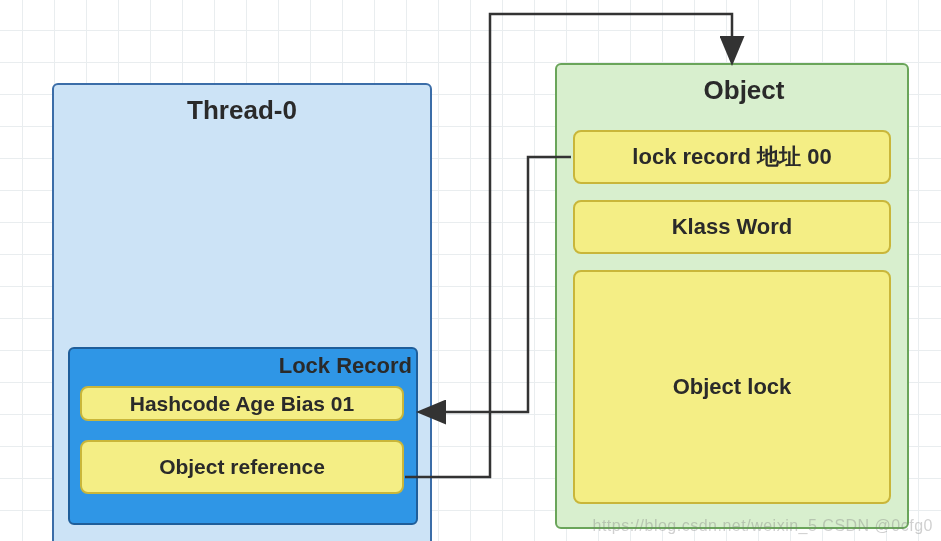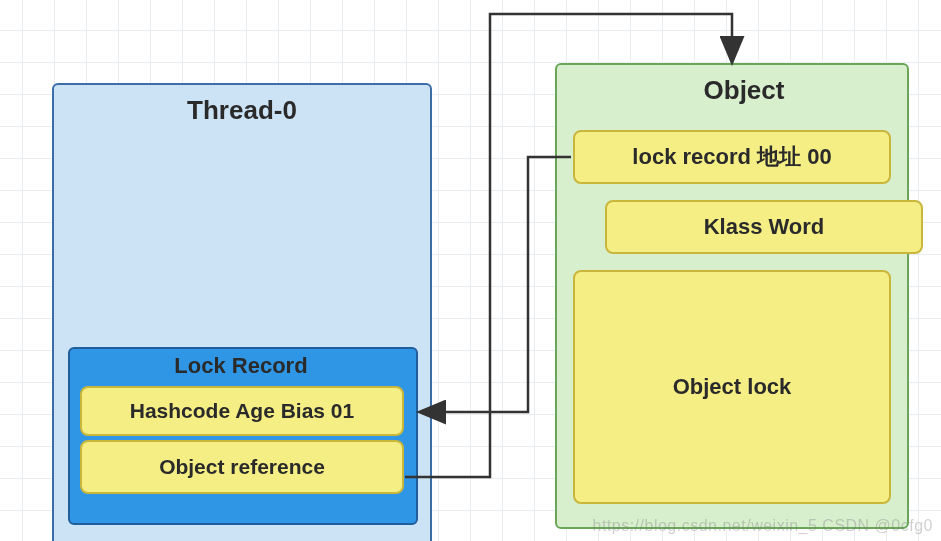--- a/index.html
+++ b/index.html
@@ -48,57 +48,57 @@
     left: 68px;
     top: 347px;
     width: 350px;
     height: 178px;
     background: #2f96e6;
     border: 2px solid #1f5e9a;
   }
   .lockrec-title {
     position: absolute;
     top: 4px; left: 0; right: 4px;
-    text-align: center;
+    text-align: right;
     font-size: 22px;
   }
 
   .yellow {
     background: #f4ee85;
     border: 2px solid #c9b63a;
     border-radius: 8px;
     text-align: center;
     display: flex;
     align-items: center;
     justify-content: center;
     font-size: 21px;
   }
 
-  .hashcode { left: 80px; top: 386px; width: 324px; height: 50px; }
+  .hashcode { left: 80px; top: 386px; width: 324px; height: 35px; }
   .objref   { left: 80px; top: 440px; width: 324px; height: 54px; }
 
   
   .object {
     left: 555px;
     top: 63px;
     width: 354px;
     height: 466px;
     background: #d8efce;
     border: 2px solid #6aa55a;
   }
   .object-title {
     position: absolute;
     top: 10px; left: 0; right: 0;
     text-align: center;
     font-size: 26px;
     margin-left: 24px;
   }
 
   .lraddr { left: 573px; top: 130px; width: 318px; height: 54px; font-size: 22px; }
-  .klass  { left: 605px; top: 200px; width: 318px; height: 54px; font-size: 22px; }
+  .klass  { left: 573px; top: 200px; width: 318px; height: 54px; font-size: 22px; }
   .obody  { left: 573px; top: 270px; width: 318px; height: 234px; font-size: 22px; }
 
   .watermark {
     position: absolute;
     right: 8px;
     bottom: 6px;
     font-size: 16px;
     color: rgba(120,120,120,0.35);
     font-weight: 400;
     letter-spacing: 0.5px;

